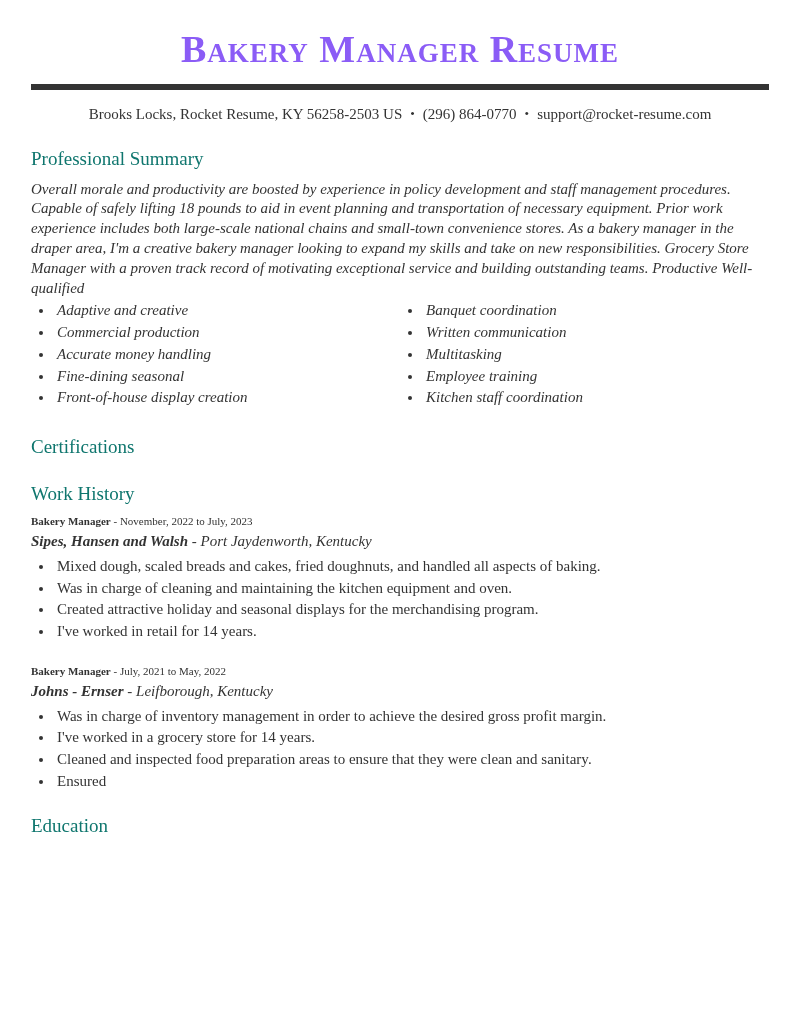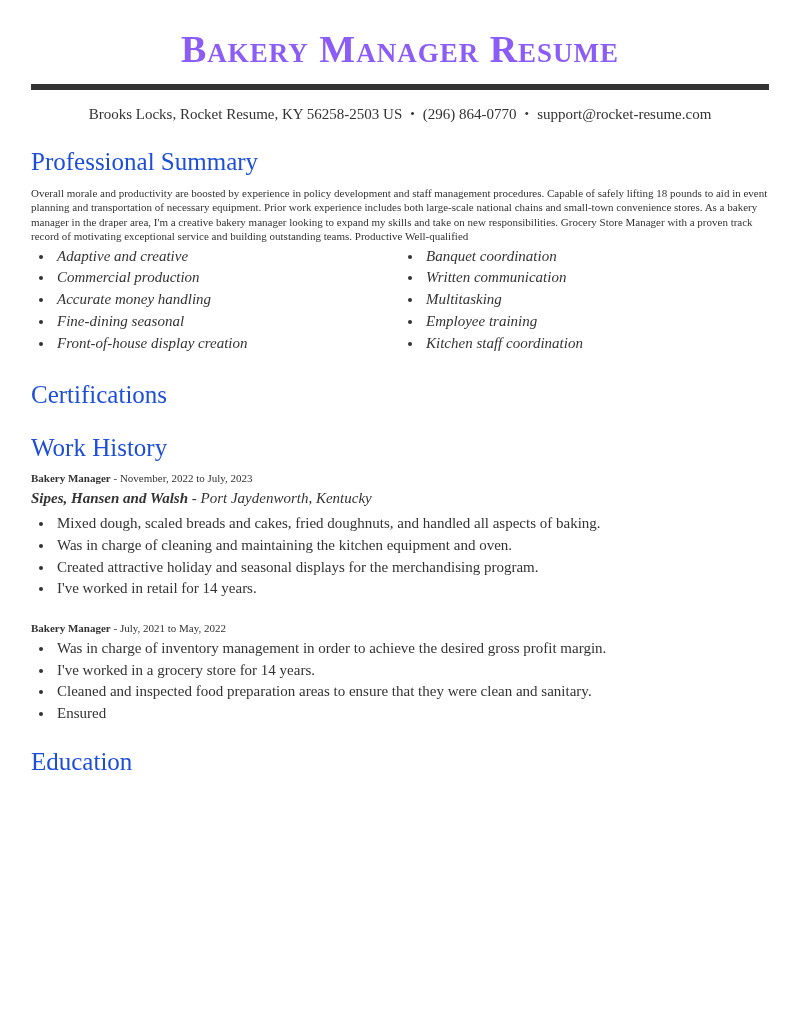--- a/index.html
+++ b/index.html
@@ -30,29 +30,30 @@
   }
   .contact-line {
     margin-top: 16px;
     text-align: center;
     font-size: 15px;
     color: #333333;
   }
   .contact-line .dot { margin: 0 8px; font-size: 13px; position: relative; top: -1px; }
   h2.section-heading {
     margin: 25px 0 10px;
-    font-size: 25px;
+    font-size: 19px;
     font-weight: normal;
-    color: #1d4ed8;
+    color: #0f766e;
   }
   .body-text {
     margin: 0;
-    font-size: 11px;
+    font-size: 15px;
     line-height: 1.32;
     color: #333333;
+    font-style: italic;
   }
   ul.bullet-list {
     margin: 4px 0 0;
     padding-left: 23px;
     font-size: 15px;
     color: #333333;
   }
   ul.bullet-list li {
     margin-bottom: 4px;
     line-height: 1.18;
@@ -116,20 +117,23 @@
       <li>Was in charge of cleaning and maintaining the kitchen equipment and oven.</li>
       <li>Created attractive holiday and seasonal displays for the merchandising program.</li>
       <li>I've worked in retail for 14 years.</li>
     </ul>
   </div>
 
   <div class="job">
     <div class="title-line">
       <span class="b">Bakery Manager</span><span> - </span><span>July, 2021 to May, 2022</span>
     </div>
+    <div class="company-line">
+      <span class="bi">Johns - Ernser</span><span> - </span><span>Leifborough, Kentucky</span>
+    </div>
     <ul class="bullet-list">
       <li>Was in charge of inventory management in order to achieve the desired gross profit margin.</li>
       <li>I've worked in a grocery store for 14 years.</li>
       <li>Cleaned and inspected food preparation areas to ensure that they were clean and sanitary.</li>
       <li>Ensured</li>
     </ul>
   </div>
 
   <h2 class="section-heading">Education</h2>
 

